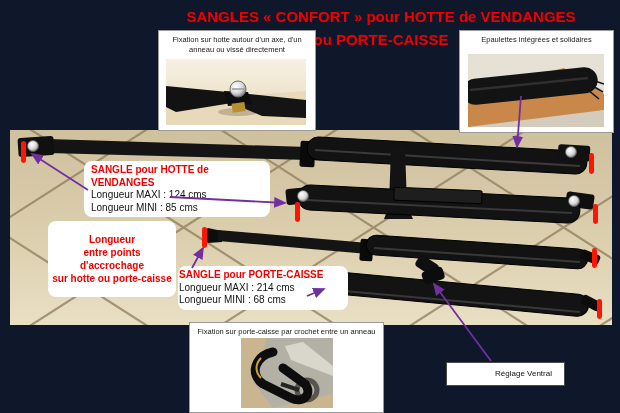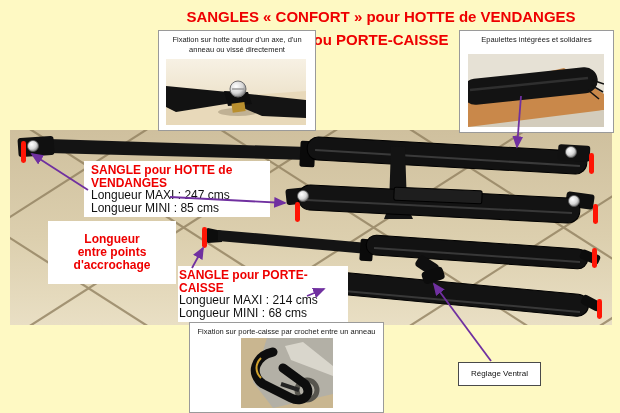--- a/index.html
+++ b/index.html
@@ -1,39 +1,39 @@
 <!DOCTYPE html>
 <html><head>
 <meta charset="utf-8">
 <style>
   html,body{margin:0;padding:0;background:#fff;}
-  .canvas{position:relative;width:620px;height:413px;background:#fef9c3;
+  .canvas{position:relative;width:620px;height:413px;background:#0f172a;
           font-family:"Liberation Sans",sans-serif;overflow:hidden;}
   
   .title{position:absolute;left:152px;top:5px;width:458px;text-align:center;
          color:#ee0000;font-weight:bold;font-size:15px;line-height:23px;}
   
   .callout{position:absolute;background:#fff;border:1px solid #9a9a9a;
            font-size:7.5px;line-height:10px;color:#1a1a1a;text-align:center;z-index:20;}
   .callout .ctext{padding:4px 6px 1px 6px;}
   .inset{position:absolute;overflow:hidden;}
   .co-tl{left:158px;top:30px;width:156px;height:99px;}
   .co-tr{left:459px;top:30px;width:153px;height:101px;}
   .co-bt{left:189px;top:322px;width:193px;height:89px;}
   
-  .lbl{position:absolute;background:#ffffff;font-size:12px;line-height:12.5px;z-index:25;}
+  .lbl{position:absolute;background:#ffffff;font-size:10px;line-height:12.5px;z-index:25;border-radius:8px;}
   .lbl .red{color:#ee0000;font-weight:bold;}
   .lbl .blk{color:#111;}
   .lblA{left:84px;top:161px;width:172px;padding:3px 7px;}
   .lblB{left:48px;top:221px;width:124px;padding:12px 2px;text-align:center;
         color:#ee0000;font-weight:bold;line-height:13px;}
   .lblC{left:178px;top:266px;width:168px;padding:3px 1px;}
-  .reglage{position:absolute;left:458px;top:362px;width:81px;height:22px;
+  .reglage{position:absolute;left:446px;top:362px;width:81px;height:22px;
            border:1px solid #4a4a4a;background:#fff;font-size:8px;color:#111;
-           text-align:center;line-height:22px;z-index:25;}
+           text-align:center;line-height:22px;z-index:25;padding-left:36px;}
   
   .photo{position:absolute;left:10px;top:130px;width:602px;height:195px;z-index:5;}
   
   .overlay{position:absolute;left:0;top:0;width:620px;height:413px;z-index:40;pointer-events:none;}
 </style>
 </head>
 <body>
 
 <div class="canvas">
 
@@ -181,27 +181,28 @@
         <circle cx="66" cy="52" r="10" fill="none" stroke="#57554e" stroke-width="5"></circle>
         <path d="M32,14 C14,18 8,36 22,46 L50,60 C62,66 72,56 64,46 L42,30" fill="none" stroke="#0d0d0d" stroke-width="9" stroke-linecap="round"></path>
         <path d="M20,20 C14,26 14,34 20,40" fill="none" stroke="#d1a12c" stroke-width="2"></path>
         <line x1="40" y1="46" x2="58" y2="52" stroke="#242424" stroke-width="4"></line>
       </svg>
     </div>
   </div>
 
   <div class="lbl lblA">
     <div class="red">SANGLE pour HOTTE de VENDANGES</div>
-    <div class="blk">Longueur MAXI : 247 cms</div>
+    <div class="blk">Longueur MAXI : 124 cms</div>
     <div class="blk">Longueur MINI : 85 cms</div>
   </div>
 
   <div class="lbl lblB">
     <div>Longueur</div>
     <div>entre points d'accrochage</div>
+    <div>sur hotte ou porte-caisse</div>
   </div>
 
   <div class="lbl lblC">
     <div class="red">SANGLE pour PORTE-CAISSE</div>
     <div class="blk">Longueur MAXI : 214 cms</div>
     <div class="blk">Longueur MINI : 68 cms</div>
   </div>
 
   <div class="reglage">Réglage Ventral</div>
 

